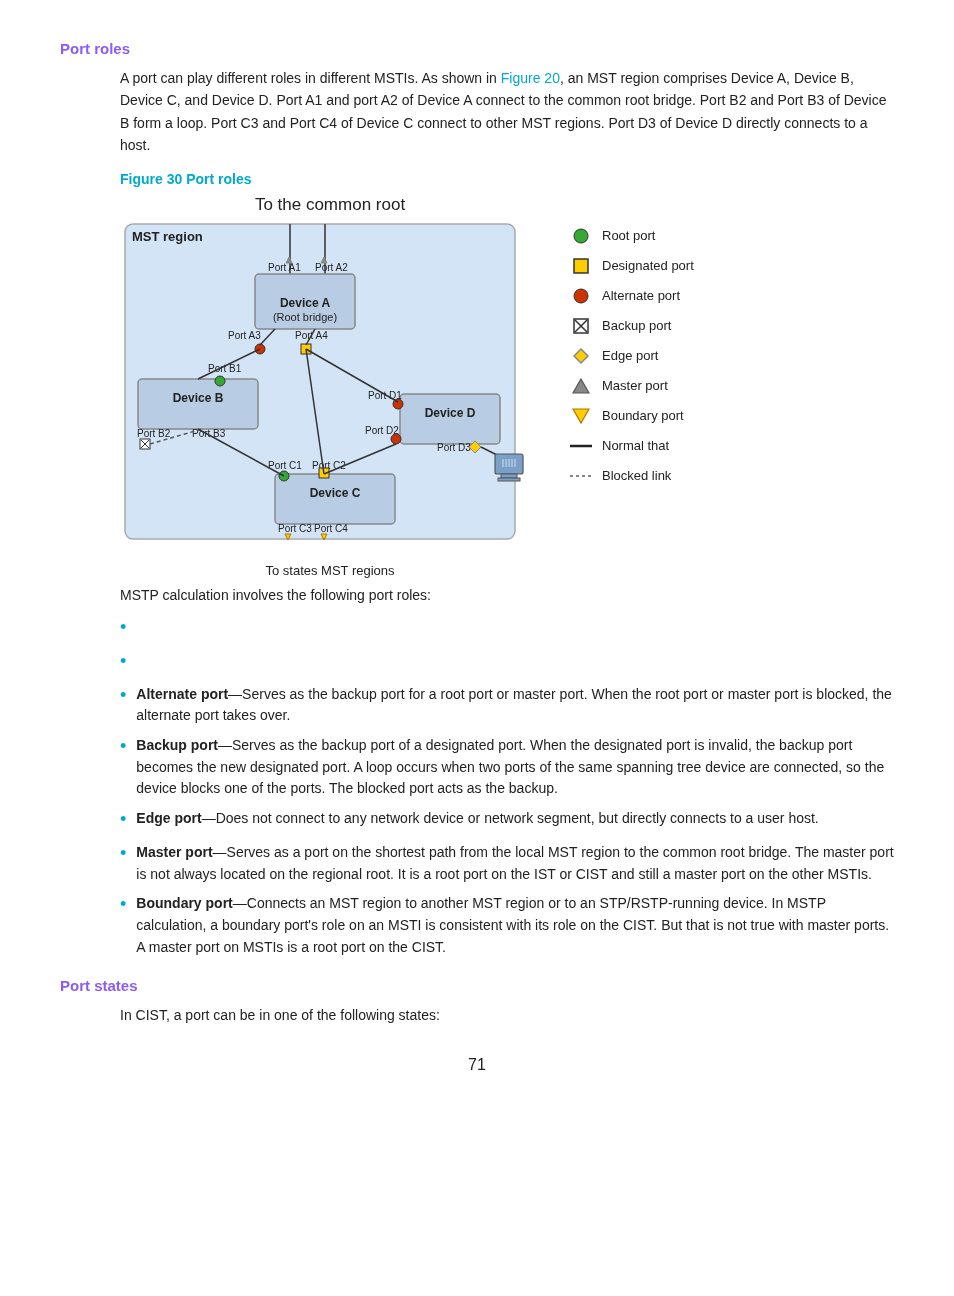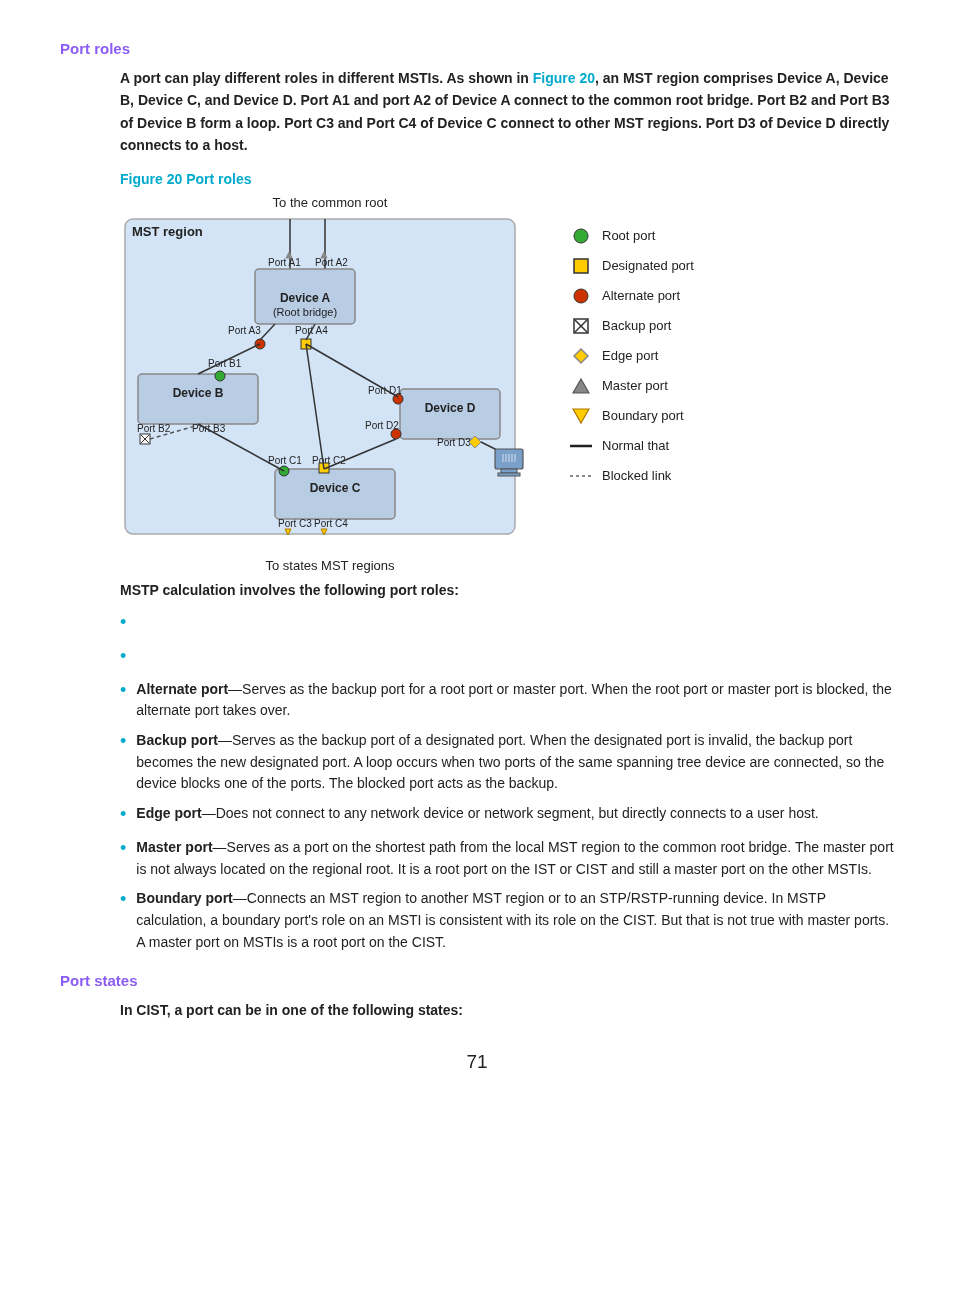--- a/index.html
+++ b/index.html
@@ -15,21 +15,20 @@
     .section-title {
       color: #8b5cf6;
       font-weight: bold;
       font-size: 15px;
       margin-bottom: 10px;
     }
     .body-text {
       margin-left: 60px;
       line-height: 1.6;
       margin-bottom: 10px;
-      font-weight: bold;
     }
     .figure-title {
       color: #00aacc;
       font-weight: bold;
       font-size: 14px;
       margin-left: 60px;
       margin-bottom: 8px;
       margin-top: 14px;
     }
     .figure-container {
@@ -42,21 +41,21 @@
       align-items: flex-start;
       gap: 30px;
     }
     .diagram-wrap {
       position: relative;
       display: flex;
       flex-direction: column;
       align-items: center;
     }
     .common-root-label {
-      font-size: 13px;
+      font-size: 17px;
       margin-bottom: 4px;
     }
     
     .legend {
       display: flex;
       flex-direction: column;
       gap: 8px;
       margin-top: 30px;
     }
     .legend-item {
@@ -96,37 +95,37 @@
       margin-right: 10px;
       margin-top: -2px;
       flex-shrink: 0;
     }
     .bullet-text b {
       font-weight: bold;
     }
     .page-num {
       text-align: center;
       margin-top: 30px;
-      font-size: 19px;
+      font-size: 16px;
     }
     
     .diagram-svg {
       display: block;
     }
   </style>
 </head>
 <body>
 
 <div>
   <div class="section-title">Port roles</div>
   <div class="body-text">
     A port can play different roles in different MSTIs. As shown in <span style="color:#00aacc;">Figure 20</span>, an MST region comprises Device A, Device B, Device C, and Device D. Port A1 and port A2 of Device A connect to the common root bridge. Port B2 and Port B3 of Device B form a loop. Port C3 and Port C4 of Device C connect to other MST regions. Port D3 of Device D directly connects to a host.
   </div>
 
-  <div class="figure-title">Figure 20 Port roles</div>
+  <div class="figure-title">Figure 30 Port roles</div>
 
   <div class="figure-container">
     <div class="diagram-outer">
       <div class="diagram-wrap">
         <div class="common-root-label">To the common root</div>
 
         <svg class="diagram-svg" width="420" height="340" viewBox="0 0 420 340">
 
           <rect x="5" y="5" width="390" height="315" rx="8" ry="8" fill="#d4e4f7" stroke="#aaa" stroke-width="1.5"></rect>
           <text x="12" y="22" font-weight="bold" font-size="13" fill="#222">MST region</text>

